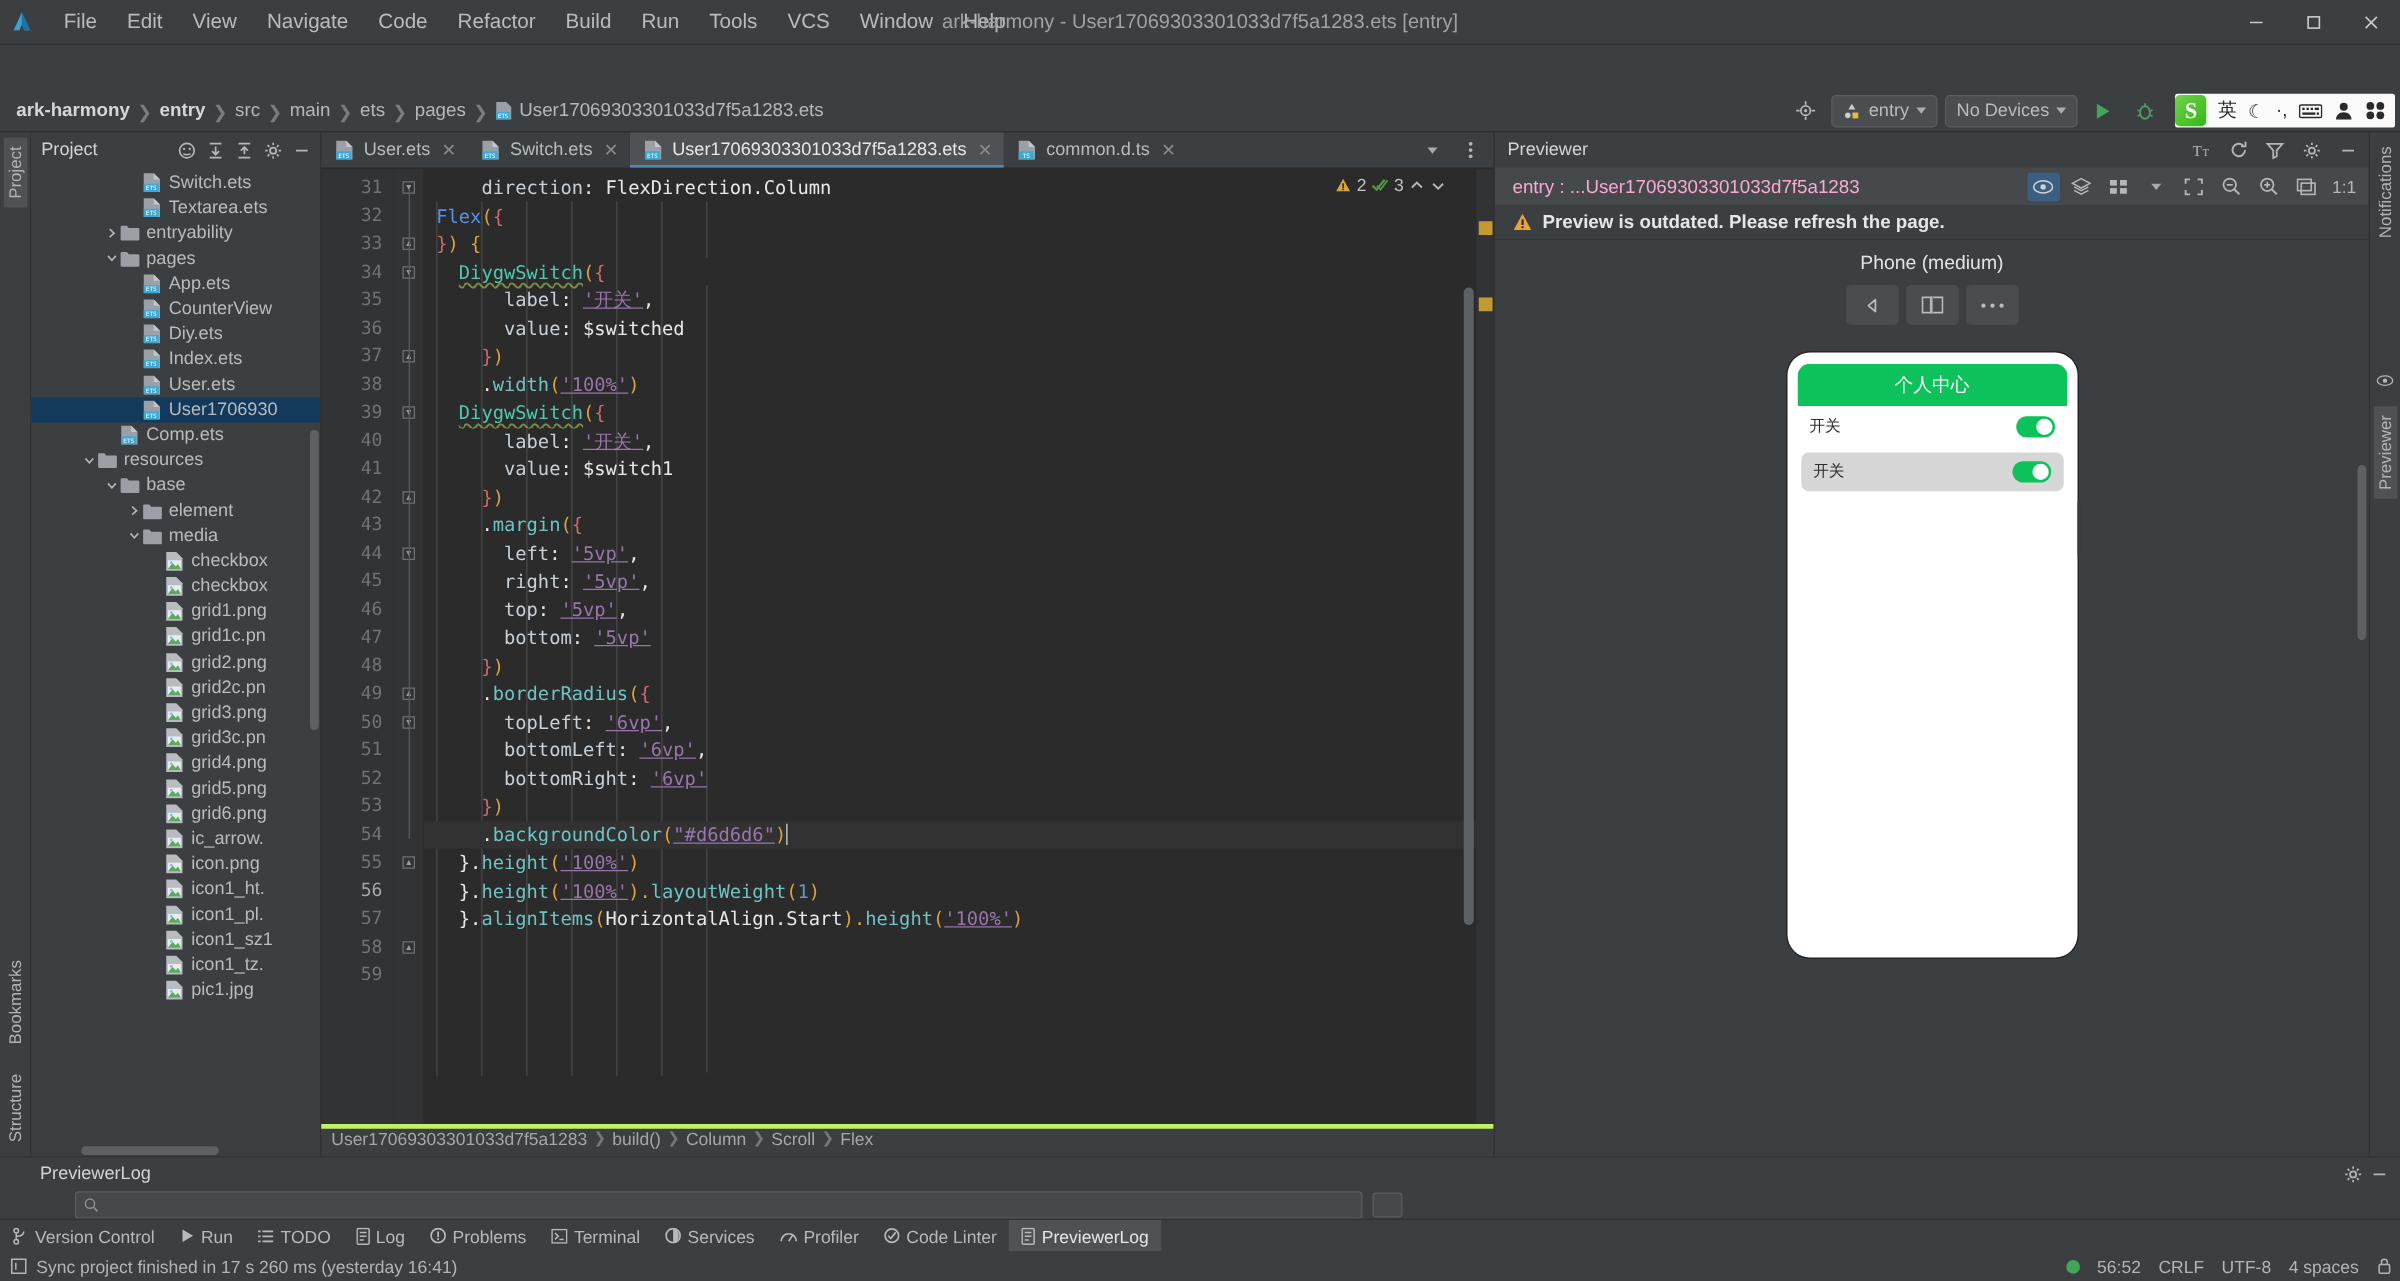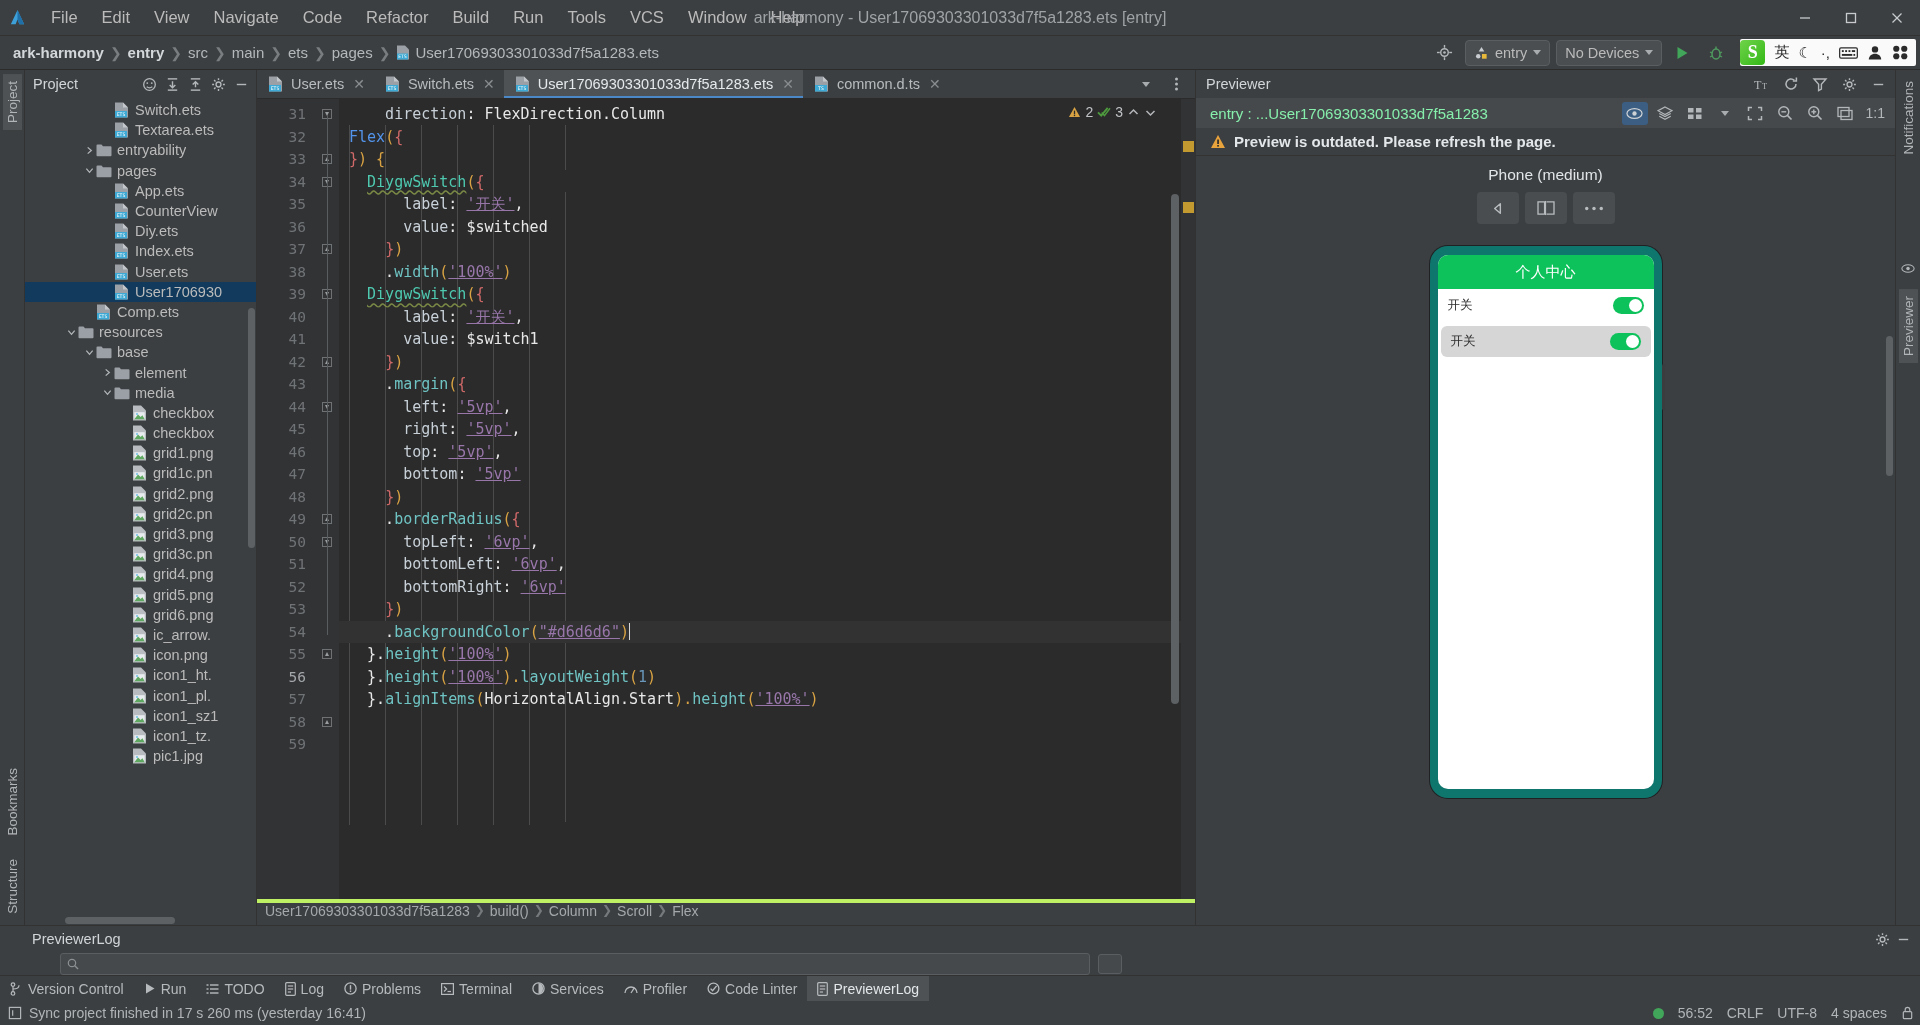--- a/index.html
+++ b/index.html
@@ -25,21 +25,21 @@
   .win-title {
     position: absolute; left: 0; right: 0; text-align: center;
     color: #a0a3a6; font-size: 16px; pointer-events: none;
   }
   .win-btns { margin-left: auto; display: flex; align-items: center; height: 36px; z-index: 2; }
   .win-btn { width: 46px; height: 36px; display: flex; align-items: center; justify-content: center; color: #c8cbce; }
 
   
   .navbar {
     height: 34px; background: #3c3f41; display: flex; align-items: center;
-    flex: 0 0 34px; border-bottom: 1px solid #2b2b2b; padding-left: 8px;
+    flex: 0 0 34px; border-bottom: 1px solid #2b2b2b; padding-left: 8px; margin-top: 36px;
   }
   .crumb { display: flex; align-items: center; color: #b5b8ba; font-size: 15px; }
   .crumb .seg { padding: 2px 5px; white-space: nowrap; }
   .crumb .seg.bold { font-weight: bold; color: #d4d7da; }
   .crumb .sep { color: #7a7d80; font-size: 14px; padding: 0 1px; }
   .crumb .file-seg { display: flex; align-items: center; gap: 5px; }
   .nav-right { margin-left: auto; display: flex; align-items: center; gap: 6px; padding-right: 4px; }
   .icon-btn { width: 28px; height: 26px; display: flex; align-items: center; justify-content: center; border-radius: 3px; }
   .combo {
     display: flex; align-items: center; gap: 6px; height: 26px; padding: 0 8px;
@@ -171,34 +171,34 @@
   }
 
   
   .previewer { width: 700px; flex: 0 0 700px; display: flex; flex-direction: column; background: #3c3f41; border-left: 1px solid #323232; min-height: 0; }
   .prev-head { height: 28px; display: flex; align-items: center; padding: 0 4px 0 10px; gap: 3px; flex: 0 0 28px; }
   .prev-title { color: #d2d5d8; font-size: 14.5px; margin-right: auto; }
   .prev-subbar {
     height: 30px; background: #45494b; display: flex; align-items: center;
     padding: 0 6px 0 14px; gap: 4px; flex: 0 0 30px;
   }
-  .prev-path { color: #86efac; font-size: 15px; margin-right: auto; }
+  .prev-path { color: #f9a8d4; font-size: 15px; margin-right: auto; }
   .pbtn { width: 26px; height: 23px; display: flex; align-items: center; justify-content: center; border-radius: 3px; color: #b4b7ba; }
   .pbtn.on { background: #3b5e82; }
   .warn-bar {
     height: 28px; background: #3c3f41; display: flex; align-items: center; gap: 8px;
     padding-left: 14px; flex: 0 0 28px; border-bottom: 1px solid #333;
   }
   .warn-text { color: #e4e7ea; font-size: 15px; font-weight: bold; }
   .prev-stage { flex: 1 1 auto; background: #3c3f41; display: flex; flex-direction: column; align-items: center; padding-top: 10px; position: relative; min-height: 0; }
   .dev-name { color: #e2e5e8; font-size: 15.5px; font-weight: normal; margin-bottom: 8px; }
   .dev-ctrls { display: flex; gap: 6px; margin-bottom: 22px; }
   .dev-btn { width: 42px; height: 32px; background: #494d4f; border-radius: 4px; display: flex; align-items: center; justify-content: center; color: #b9bcbf; }
   .phone {
-    width: 232px; height: 552px; background: #0f766e; border-radius: 18px;
+    width: 232px; height: 484px; background: #ffffff; border-radius: 18px;
     padding: 9px 8px; box-shadow: 0 0 0 1px #1f2123; position: relative;
   }
   .phone-screen { width: 100%; height: 100%; background: #ffffff; border-radius: 10px; overflow: hidden; }
   .phone-btn-side { position: absolute; right: -3px; top: 118px; width: 3px; height: 46px; background: #3a3c3e; border-radius: 2px; }
   .app-title { height: 34px; background: #0ec25b; display: flex; align-items: center; justify-content: center; color: #fff; font-size: 15px; }
   .app-row {
     display: flex; align-items: center; justify-content: space-between;
     padding: 0 10px; background: #fff; height: 33px; font-size: 12.5px; color: #2c2c2c;
   }
   .app-row.alt { background: #d6d6d6; margin: 4px 3px; border-radius: 6px; height: 31px; }

